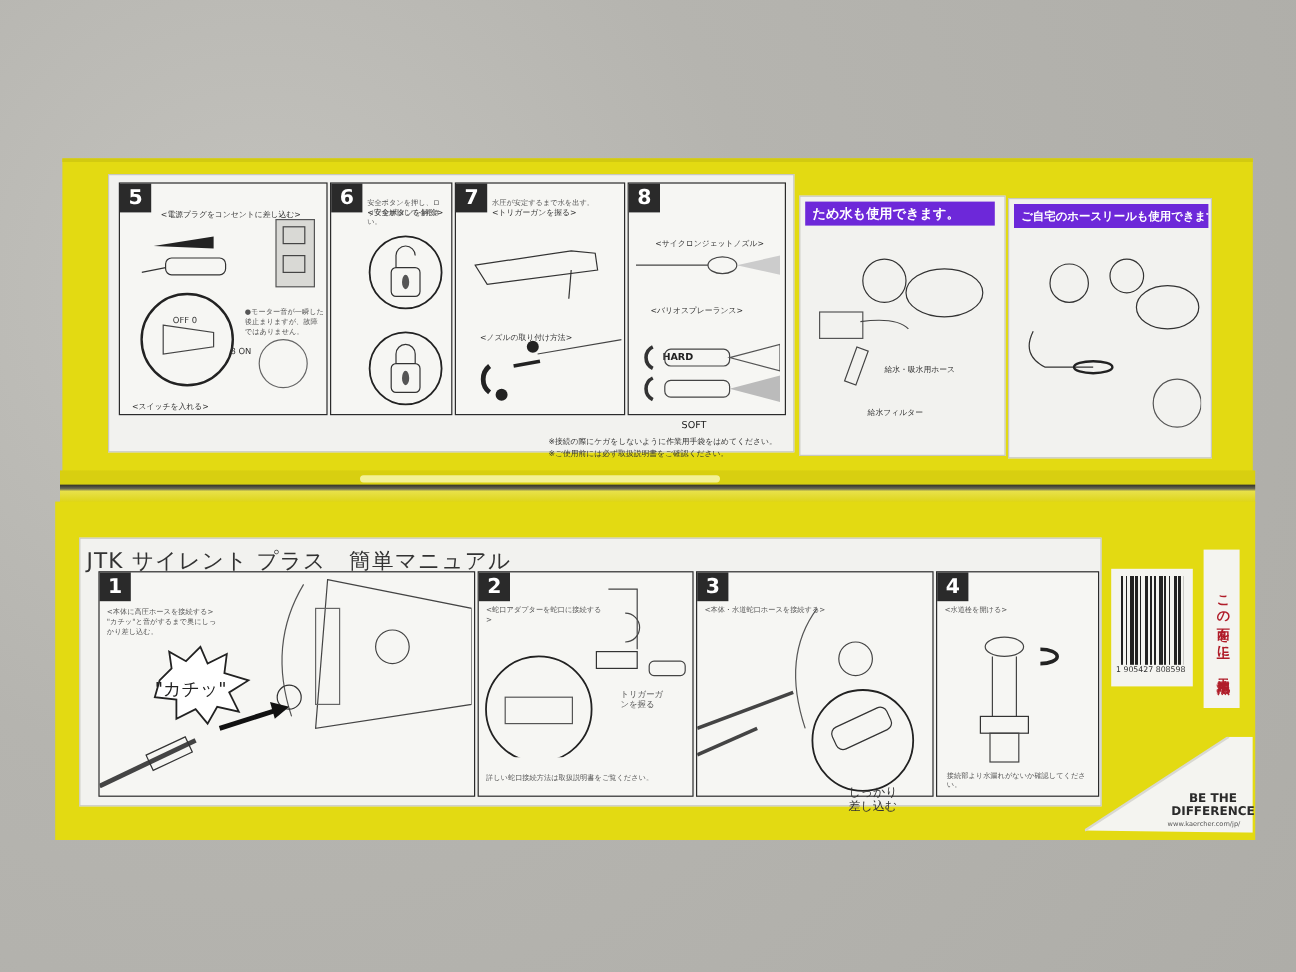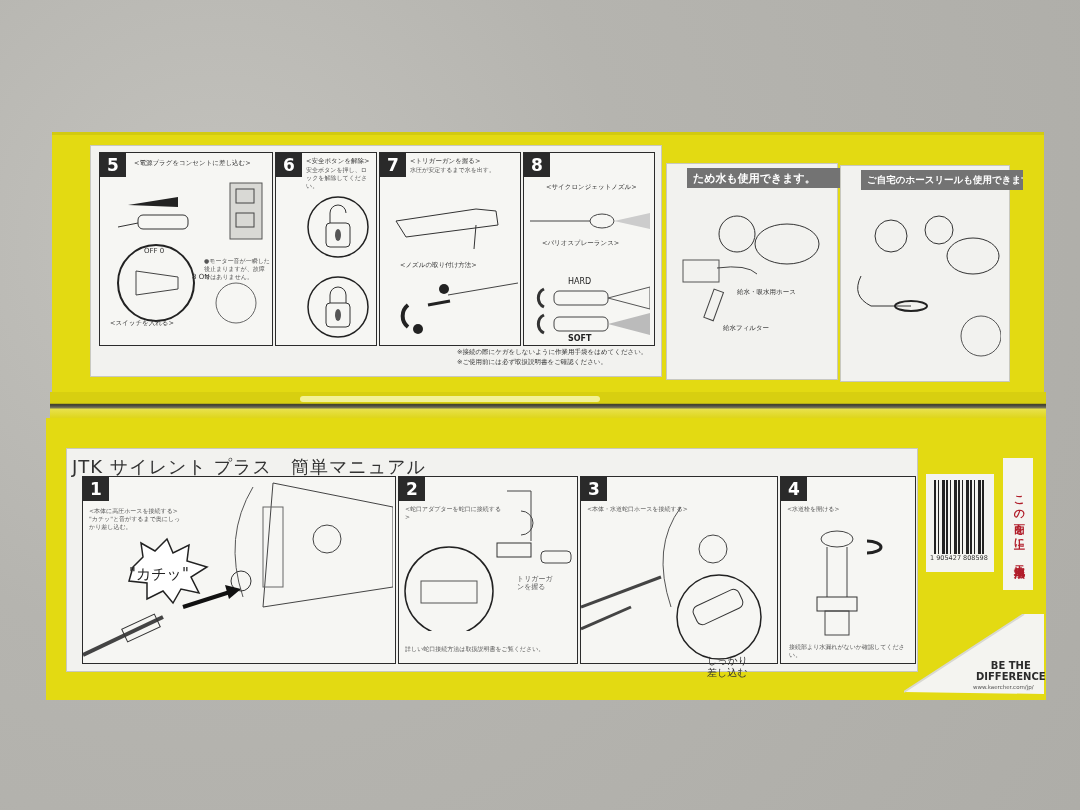--- a/index.html
+++ b/index.html
@@ -9,22 +9,22 @@
   .box{position:absolute;background:#e3da12;}
   .box-top{left:52px;top:132px;width:992px;height:262px;border-top:3px solid #d2ca10;}
   .box-bottom{left:46px;top:418px;width:1000px;height:282px;}
   .seam{position:absolute;left:50px;top:392px;width:996px;height:28px;
      background:linear-gradient(#d8cf10 0,#d8cf10 40%,#3b3a30 45%,#6d6b55 55%,#e8e14a 62%,#dcd311 100%);}
   .tape-glare{position:absolute;left:300px;top:396px;width:300px;height:6px;border-radius:4px;background:rgba(255,255,210,.7);}
   .panel{position:absolute;background:#f2f2ef;border:1px solid #c8c8c0;}
   .frame{position:absolute;border:1.5px solid #2b2b2b;background:#f6f6f3;}
   .numbox{position:absolute;left:0;top:0;width:26px;height:24px;background:#2a2a2a;color:#fff;font-weight:bold;font-size:17px;display:flex;align-items:center;justify-content:center;}
   .tiny{position:absolute;font-size:6px;color:#555;line-height:8px;}
-  .cap{position:absolute;font-size:6.5px;color:#333;white-space:nowrap;}
-  .title-bar{position:absolute;height:20px;background:#737373;color:#fff;font-weight:bold;font-size:11px;display:flex;align-items:center;padding-left:6px;white-space:nowrap;overflow:hidden;margin-left:16px;}
+  .cap{position:absolute;font-size:6.5px;color:#333;white-space:nowrap;margin-top:16px;}
+  .title-bar{position:absolute;height:20px;background:#6d28d9;color:#fff;font-weight:bold;font-size:11px;display:flex;align-items:center;padding-left:6px;white-space:nowrap;overflow:hidden;}
   .manual-title{position:absolute;left:72px;top:455px;font-size:18px;color:#333;letter-spacing:1px;}
   .barcode{position:absolute;left:926px;top:474px;width:68px;height:98px;background:#f4f4f0;}
   .bars{position:absolute;left:8px;top:6px;width:52px;height:74px;
      background:repeating-linear-gradient(90deg,#222 0 2px,transparent 2px 4px,#222 4px 5px,transparent 5px 8px,#222 8px 11px,transparent 11px 12px);}
   .barnum{position:absolute;left:4px;top:80px;font-size:6.5px;color:#333;white-space:nowrap;}
   .vertical-label{position:absolute;left:1003px;top:458px;width:30px;height:132px;background:#f4f4f0;color:#b01d2a;font-weight:bold;font-size:11px;writing-mode:vertical-rl;display:flex;align-items:center;justify-content:center;letter-spacing:1px;}
   .peel{position:absolute;left:904px;top:614px;width:140px;height:80px;}
   .slogan{position:absolute;left:976px;top:660px;font-weight:bold;font-size:10px;line-height:11px;color:#2b2b2b;text-align:center;}
   .url{position:absolute;left:973px;top:684px;font-size:5.5px;color:#555;}
   .icon svg{display:block;}
@@ -112,36 +112,36 @@
       <div class="numbox">8</div>
       <div class="cap" style="left:22px;top:30px;">&lt;サイクロンジェットノズル&gt;</div>
       <span class="icon" style="position:absolute;left:6px;top:56px;">
         <svg width="120" height="24">
             <line x1="0" y1="12" x2="60" y2="12" stroke="#444"></line>
             <ellipse cx="72" cy="12" rx="12" ry="7" fill="none" stroke="#444"></ellipse>
             <path d="M84 12 L120 4 L120 20 Z" fill="#ccc"></path>
           </svg>
       </span>
       <div class="cap" style="left:18px;top:86px;">&lt;バリオスプレーランス&gt;</div>
-      <div class="cap" style="left:44px;top:124px;font-weight:normal;font-size:8px;color:#222;">HARD</div>
+      <div class="cap" style="left:28px;top:124px;font-weight:bold;font-size:8px;color:#222;">HARD</div>
       <span class="icon" style="position:absolute;left:6px;top:132px;">
         <svg width="120" height="26">
             <path d="M14 4 a10 10 0 0 0 0 18" stroke="#333" stroke-width="3" fill="none"></path>
             <rect x="24" y="6" width="54" height="14" rx="5" fill="none" stroke="#444"></rect>
             <path d="M78 13 L120 2 L120 24 Z" fill="none" stroke="#555"></path>
           </svg>
       </span>
       <span class="icon" style="position:absolute;left:6px;top:158px;">
         <svg width="120" height="26">
             <path d="M14 4 a10 10 0 0 0 0 18" stroke="#333" stroke-width="3" fill="none"></path>
             <rect x="24" y="6" width="54" height="14" rx="5" fill="none" stroke="#444"></rect>
             <path d="M78 13 L120 2 L120 24 Z" fill="#bbb"></path>
           </svg>
       </span>
-      <div class="cap" style="left:44px;top:181px;font-weight:bold;font-size:8px;color:#222;">SOFT</div>
+      <div class="cap" style="left:44px;top:181px;font-weight:normal;font-size:8px;color:#222;">SOFT</div>
     </div>
     <div class="cap" style="left:366px;top:202px;">※接続の際にケガをしないように作業用手袋をはめてください。</div>
     <div class="cap" style="left:366px;top:212px;">※ご使用前には必ず取扱説明書をご確認ください。</div>
   </div>
 
   <div class="panel" style="left:614px;top:28px;width:170px;height:215px;">
     <div class="title-bar" style="left:4px;top:4px;width:152px;">ため水も使用できます。</div>
     <span class="icon" style="position:absolute;left:10px;top:40px;">
       <svg width="150" height="140">
           <circle cx="60" cy="30" r="18" fill="none" stroke="#333"></circle>

